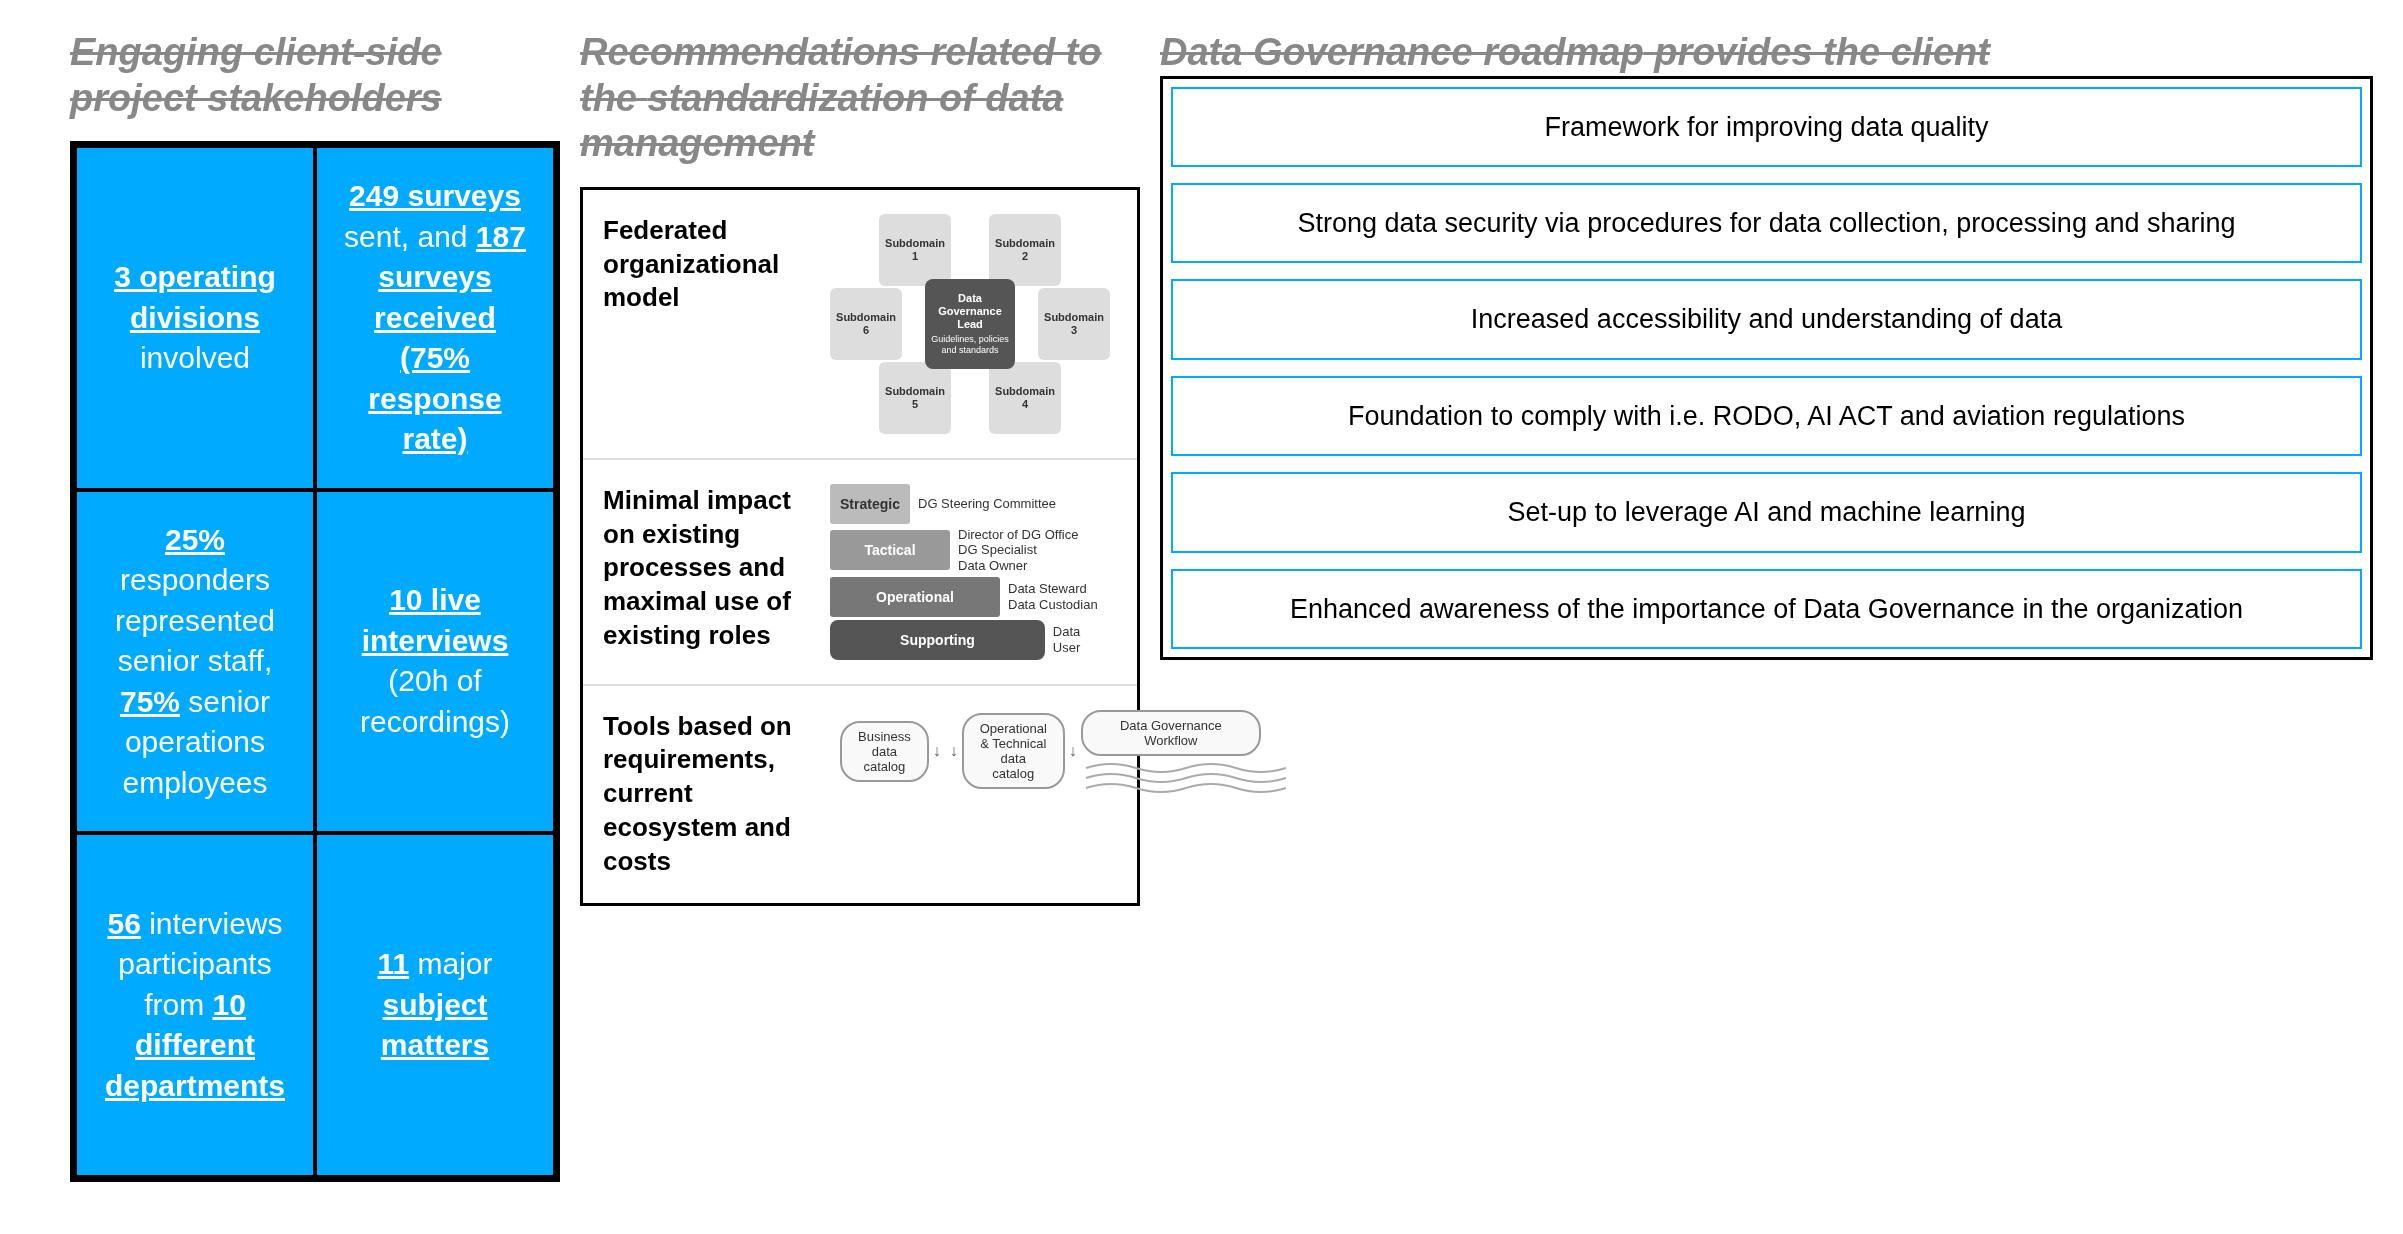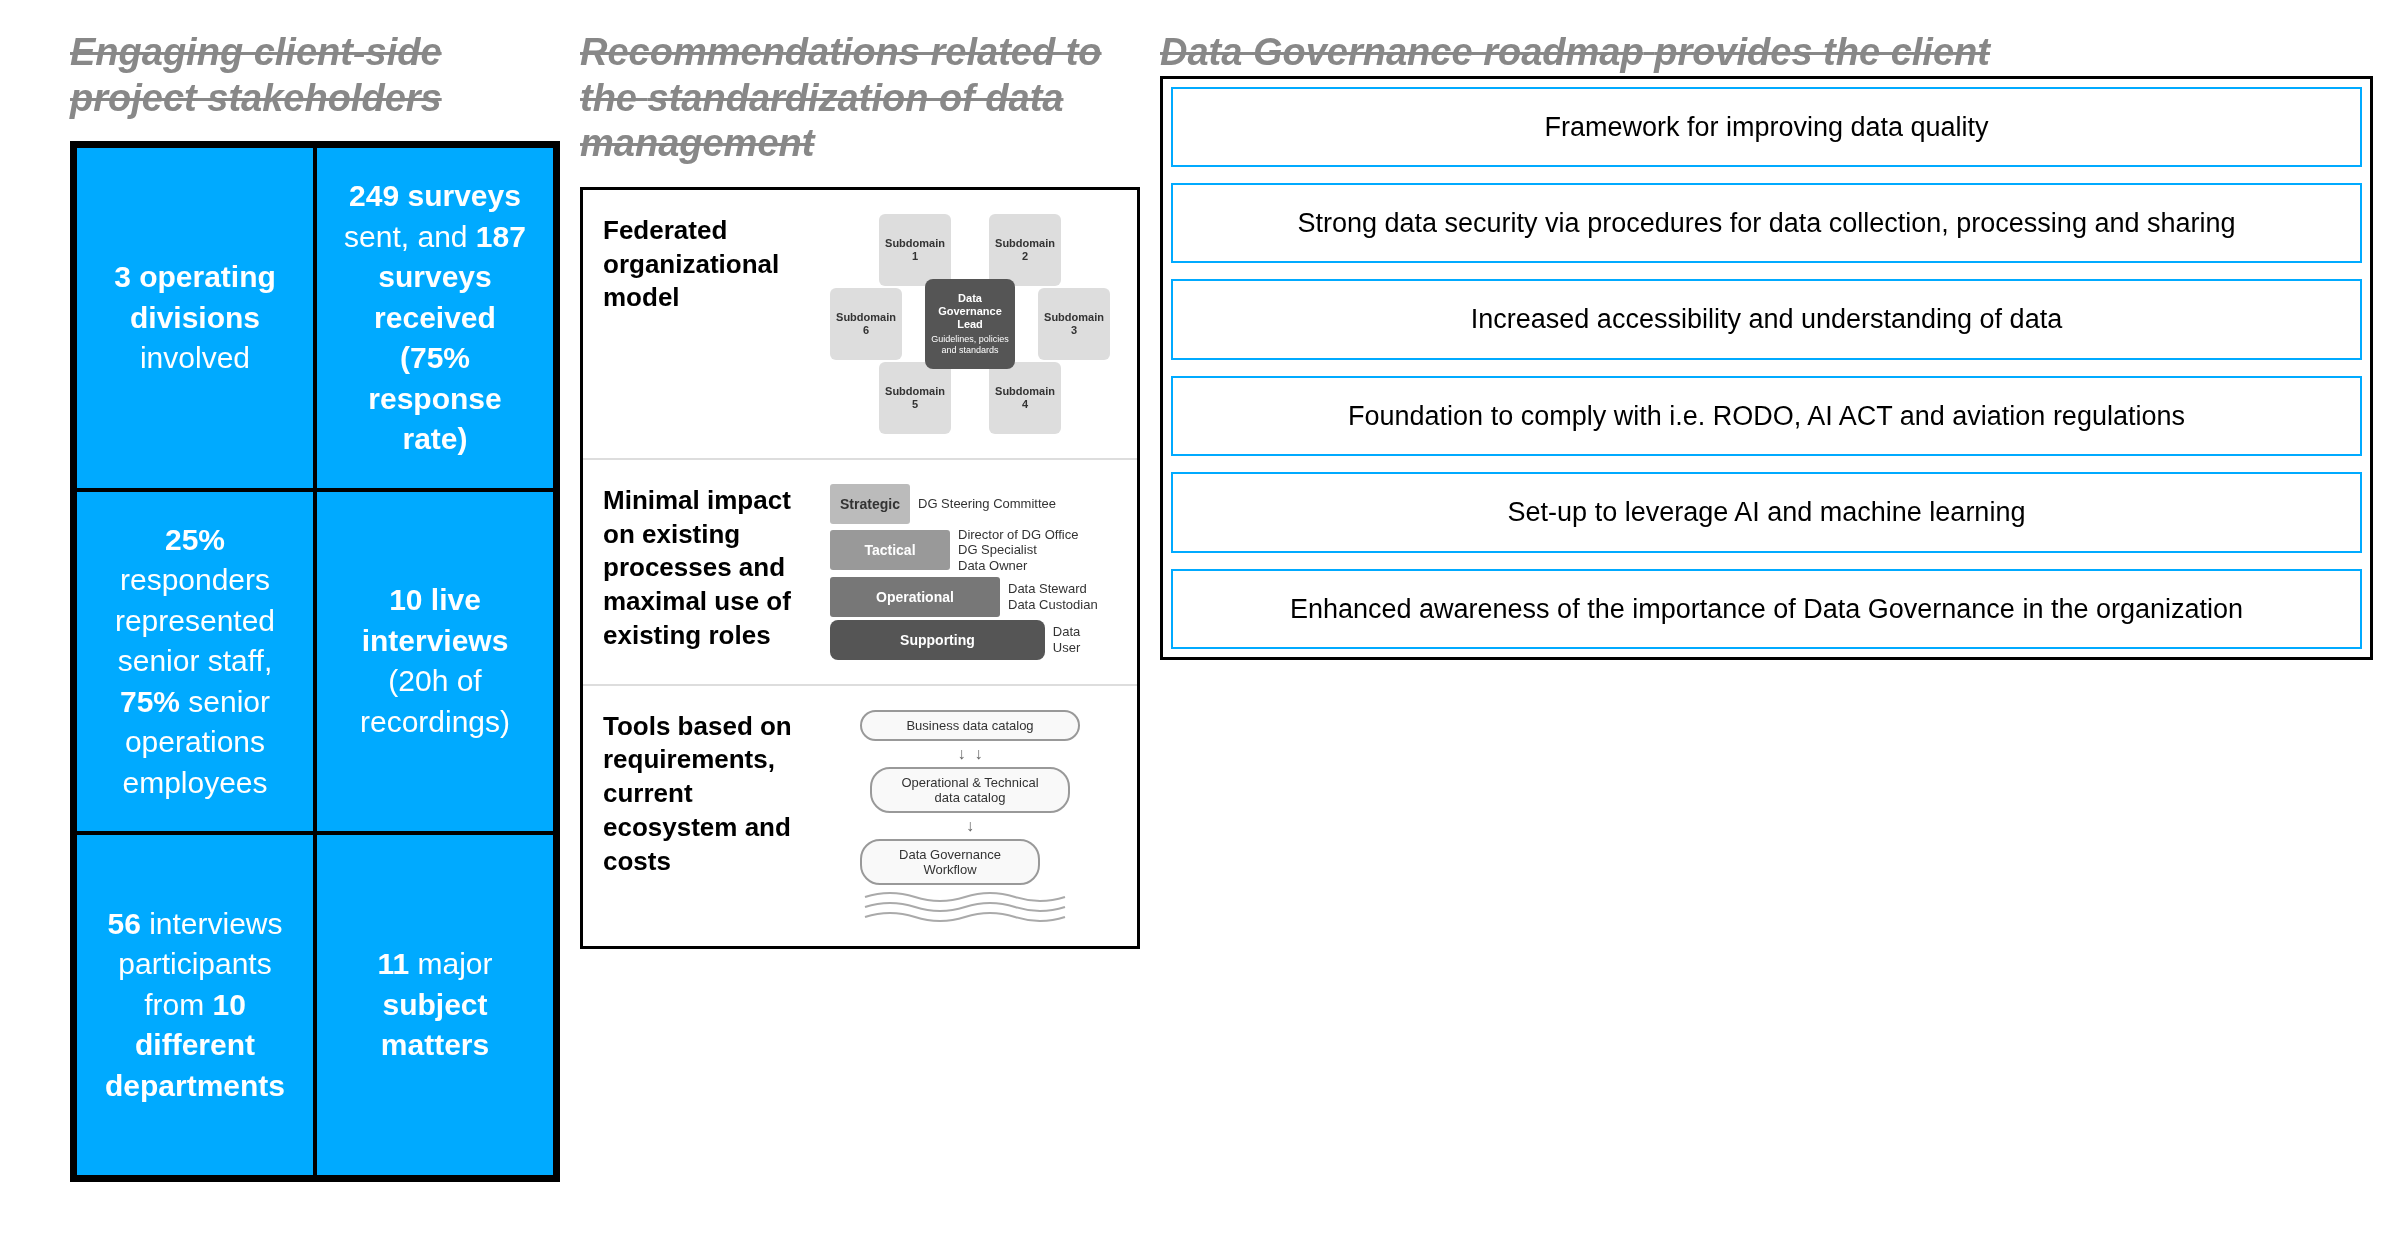--- a/index.html
+++ b/index.html
@@ -50,20 +50,21 @@
       padding: 28px 22px;
       font-size: 30px;
       line-height: 1.35;
       display: flex;
       align-items: center;
       justify-content: center;
       text-align: center;
     }
     .stat-cell strong {
       font-weight: bold;
+      text-decoration: underline;
     }
 
     
     .col2 {
       flex: 0 0 560px;
     }
     .col2-title {
       font-size: 38px;
       font-weight: bold;
       color: #888;
@@ -189,21 +190,21 @@
     .pyr-supporting { width: 220px; background: #555; border-radius: 8px; }
     .pyr-label {
       font-size: 13px;
       color: #333;
       line-height: 1.2;
     }
 
     
     .tools-diagram {
       display: flex;
-      flex-direction: column;
+      flex-direction: row;
       align-items: center;
       gap: 4px;
       width: 260px;
     }
     .tool-box {
       border: 2px solid #999;
       border-radius: 20px;
       padding: 6px 16px;
       font-size: 13px;
       color: #333;

